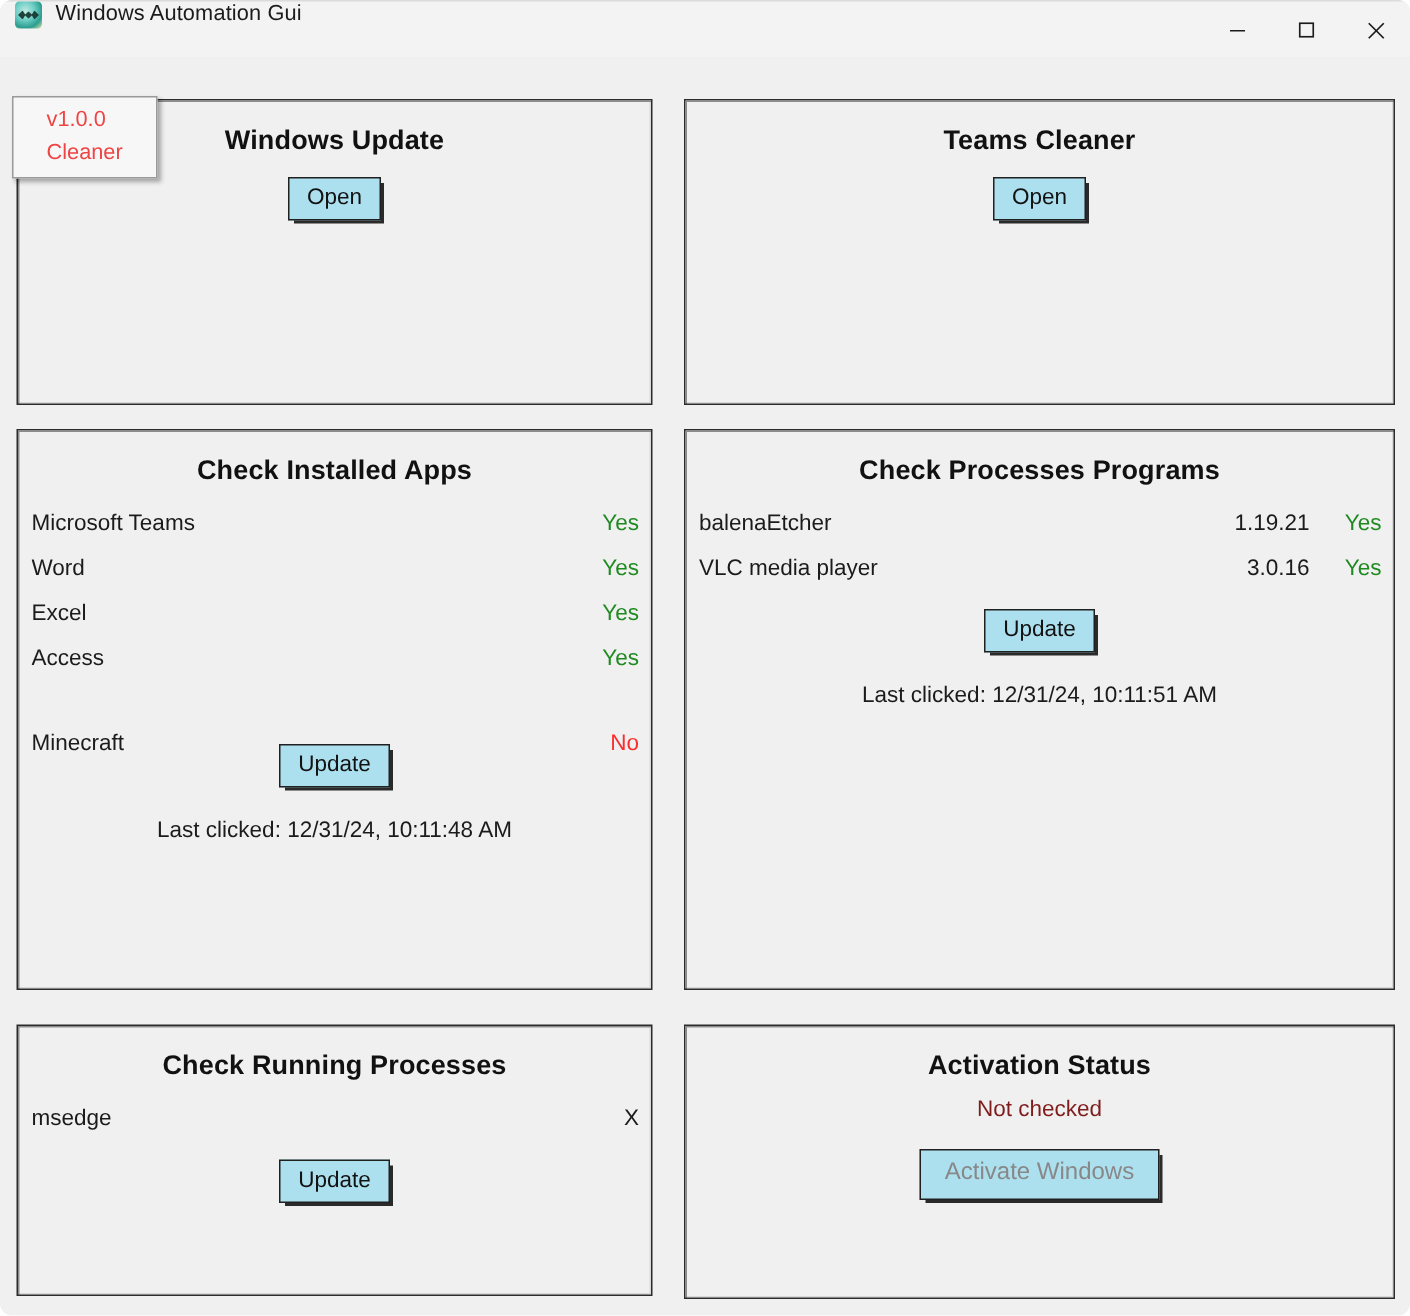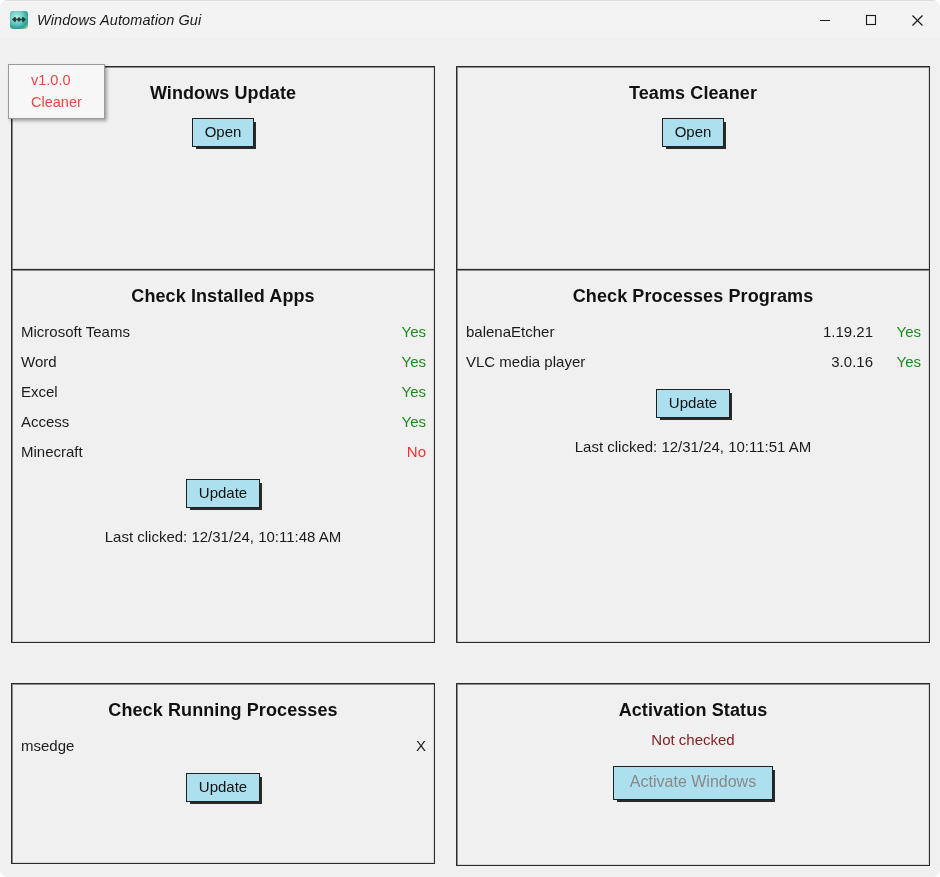--- a/index.html
+++ b/index.html
@@ -29,22 +29,21 @@
   
   .titlebar {
     position: absolute;
     top: 0; left: 0;
     width: 940px;
     height: 38px;
     background: #f3f3f3;
     border-top: 1px solid #dcdcdc;
     box-sizing: border-box;
     display: flex;
-    align-items: center;
-    font-style: italic;
+    align-items: flex-start;
   }
   .title-icon {
     width: 18px;
     height: 18px;
     margin-left: 10px;
     margin-right: 9px;
     border-radius: 3px;
     background: radial-gradient(circle at 38% 35%, #bfe9e2 0%, #6fcfc6 38%, #2a9d8f 70%, #e8e6a8 100%);
     position: relative;
     flex: 0 0 auto;
@@ -136,21 +135,21 @@
     background: #f0f0f0;
     border: 1px solid #2b2b2b;
     box-shadow: 1px 1px 0 0 #8b8b8b inset, -1px -1px 0 0 #d8d8d8 inset;
     box-sizing: border-box;
   }
   
   .col-left  { left: 11px;  width: 424px; }
   .col-right { left: 456px; width: 474px; }
 
   .row1 { top: 2px;   height: 204px; }
-  .row2 { top: 205px; height: 374px; }
+  .row2 { top: 222px; height: 374px; }
   .row3 { top: 619px; }
   .row3.col-left  { height: 181px; }
   .row3.col-right { height: 183px; }
 
   .panel-title {
     text-align: center;
     font-size: 18px;
     font-weight: bold;
     color: #111111;
     margin-top: 16px;
@@ -194,21 +193,21 @@
     font-size: 15px;
     color: #1b1b1b;
     line-height: 30px;
     height: 30px;
   }
   .lr-name { flex: 1 1 auto; white-space: nowrap; overflow: hidden; }
   .lr-ver  { flex: 0 0 auto; text-align: right; width: 66px; }
   .lr-stat { flex: 0 0 auto; text-align: right; width: 34px; margin-left: 14px; }
   .lr-stat-narrow { flex: 0 0 auto; text-align: right; width: 34px; }
   .yes { color: #1f8a20; }
-  .no  { color: #f92f2f; }
+  .no  { color: #f92f2f; margin-top: 27px; }
   .xmark { color: #1b1b1b; }
 
   .last-clicked {
     text-align: center;
     font-size: 15px;
     color: #1b1b1b;
     margin-top: 20px;
   }
   .status-line {
     text-align: center;

